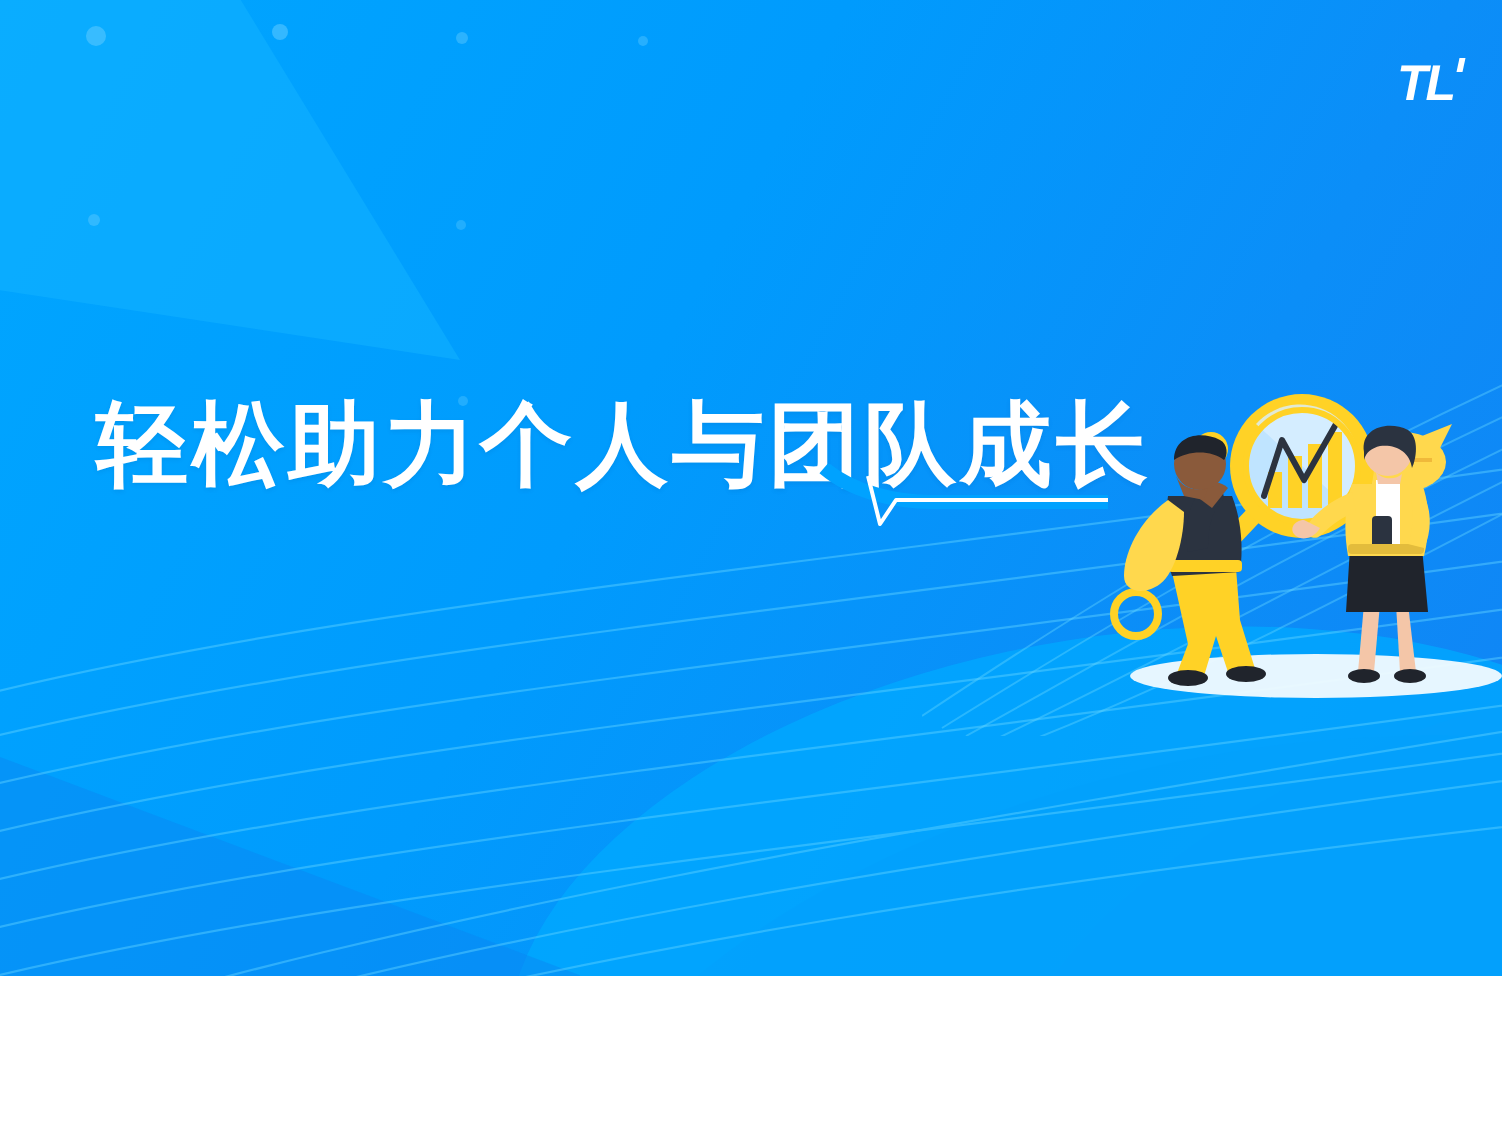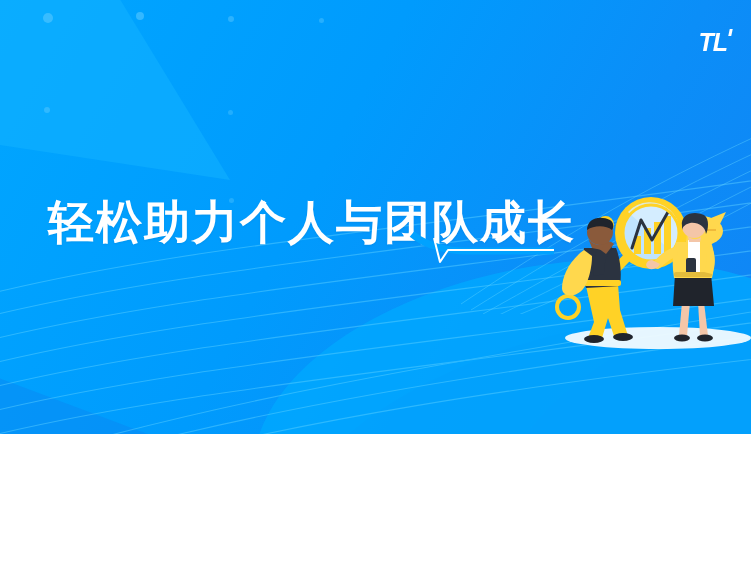--- a/index.html
+++ b/index.html
@@ -1,20 +1,20 @@
 <!DOCTYPE html>
 <html><head>
 <meta charset="utf-8">
 <style>
   html,body{margin:0;padding:0;background:#ffffff;}
   body{font-family:"Liberation Sans","DejaVu Sans",sans-serif;}
 
   .banner{
     position:relative;
-    width:751px;height:434px;
+    width:751px;height:488px;
     overflow:hidden;
     background:linear-gradient(118deg,#00a6ff 0%,#009bfd 42%,#0b8ef8 72%,#1184f5 100%);
   }
 
   
   .bg-layer{position:absolute;inset:0;overflow:hidden;pointer-events:none;}
 
   .wedge-topleft{
     position:absolute;left:-60px;top:-20px;
     width:290px;height:200px;

